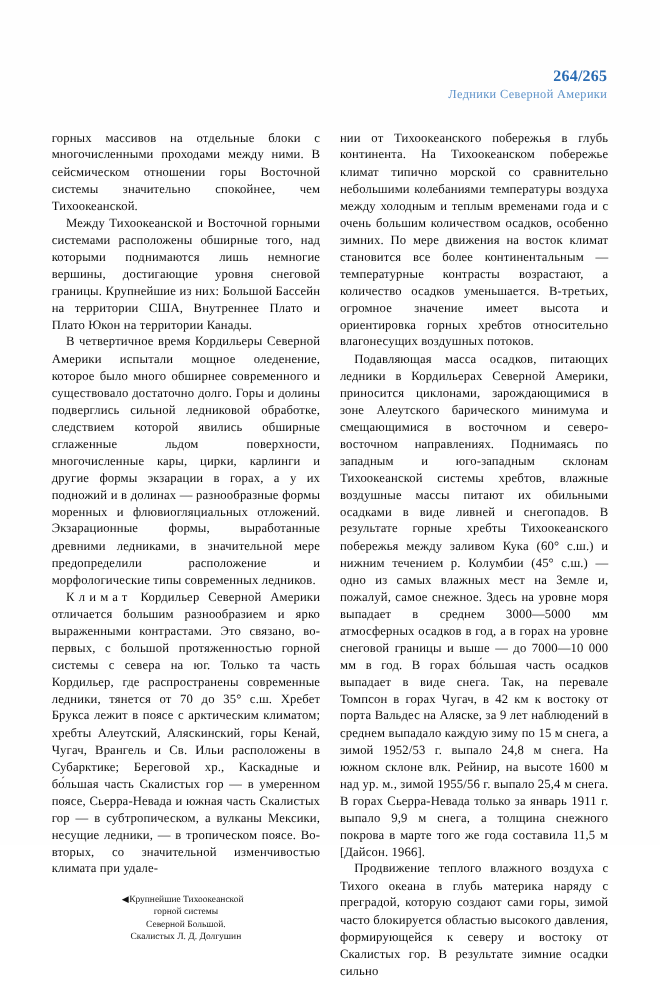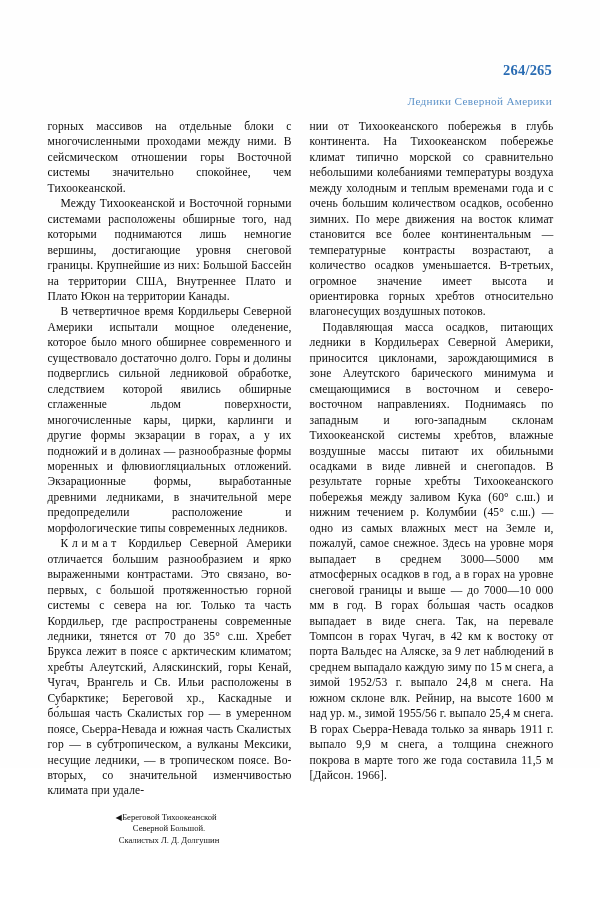--- a/index.html
+++ b/index.html
@@ -35,33 +35,32 @@
     font-size: 14.5px;
     font-weight: bold;
     color: #2a6cb3;
     letter-spacing: 0.2px;
   }
   .running-title {
     font-size: 11.2px;
     font-weight: normal;
     color: #5e93c9;
     letter-spacing: 0.35px;
-    margin-top: 16px;
+    margin-top: 1px;
   }
 
   
   .columns {
     position: absolute;
     top: 119px;
     left: 47px;
     width: 507px;
     display: flex;
     gap: 18px;
     align-items: flex-start;
-    justify-content: center;
   }
   .col {
     width: 244px;
   }
 
   .para {
     margin: 0;
     font-size: 11.55px;
     line-height: 15.45px;
     text-align: justify;
@@ -122,23 +121,25 @@
     <div class="col">
       <p class="para">горных массивов на отдельные блоки с многочисленными проходами между ними. В сейсмическом отношении горы Восточной системы значительно спокойнее, чем Тихоокеанской.</p>
       <p class="para indent">Между Тихоокеанской и Восточной горными системами расположены обширные того, над которыми поднимаются лишь немногие вершины, достигающие уровня снеговой границы. Крупнейшие из них: Большой Бассейн на территории США, Внутреннее Плато и Плато Юкон на территории Канады.</p>
       <p class="para indent">В четвертичное время Кордильеры Северной Америки испытали мощное оледенение, которое было много обширнее современного и существовало достаточно долго. Горы и долины подверглись сильной ледниковой обработке, следствием которой явились обширные сглаженные льдом поверхности, многочисленные кары, цирки, карлинги и другие формы экзарации в горах, а у их подножий и в долинах — разнообразные формы моренных и флювиогляциальных отложений. Экзарационные формы, выработанные древними ледниками, в значительной мере предопределили расположение и морфологические типы современных ледников.</p>
       <p class="para indent"><span class="spaced">Климат</span><span> Кордильер Северной Америки отличается большим разнообразием и ярко выраженными контрастами. Это связано, во-первых, с большой протяженностью горной системы с севера на юг. Только та часть Кордильер, где распространены современные ледники, тянется от 70 до 35° с.ш. Хребет Брукса лежит в поясе с арктическим климатом; хребты Алеутский, Аляскинский, горы Кенай, Чугач, Врангель и Св. Ильи расположены в Субарктике; Береговой хр., Каскадные и бо́льшая часть Скалистых гор — в умеренном поясе, Сьерра-Невада и южная часть Скалистых гор — в субтропическом, а вулканы Мексики, несущие ледники, — в тропическом поясе. Во-вторых, со значительной изменчивостью климата при удале-</span></p>
     </div>
 
     <div class="col">
       <p class="para">нии от Тихоокеанского побережья в глубь континента. На Тихоокеанском побережье климат типично морской со сравнительно небольшими колебаниями температуры воздуха между холодным и теплым временами года и с очень большим количеством осадков, особенно зимних. По мере движения на восток климат становится все более континентальным — температурные контрасты возрастают, а количество осадков уменьшается. В-третьих, огромное значение имеет высота и ориентировка горных хребтов относительно влагонесущих воздушных потоков.</p>
       <p class="para indent"><span>Подавляющая масса осадков, питающих ледники в Кордильерах Северной Америки, приносится циклонами, зарождающимися в зоне Алеутского барического минимума и смещающимися в восточном и северо-восточном направлениях. Поднимаясь по западным и юго-западным склонам Тихоокеанской системы хребтов, влажные воздушные массы питают их обильными осадками в виде ливней и снегопадов. В результате горные хребты Тихоокеанского побережья между заливом Кука (60° с.ш.) и нижним течением р. Колумбии (45° с.ш.) — одно из самых влажных мест на Земле и, пожалуй, самое снежное. Здесь на уровне моря выпадает в среднем 3000—5000 мм атмосферных осадков в год, а в горах на уровне снеговой границы и выше — до 7000—10 000 мм в год. В горах бо́льшая часть осадков выпадает в виде снега. Так, на перевале Томпсон в горах Чугач, в 42 км к востоку от порта Вальдес на Аляске, за 9 лет наблюдений в среднем выпадало каждую зиму по 15 м снега, а зимой 1952/53 г. выпало 24,8 м снега. На южном склоне влк. Рейнир, на высоте 1600 м над ур. м., зимой 1955/56 г. выпало 25,4 м снега. В горах Сьерра-Невада только за январь 1911 г. выпало 9,9 м снега, а толщина снежного покрова в марте того же года составила 11,5 м [</span><span class="ital">Дайсон</span><span>. 1966].</span></p>
+      <p class="para indent">Продвижение теплого влажного воздуха с Тихого океана в глубь материка наряду с преградой, которую создают сами горы, зимой часто блокируется областью высокого давления, формирующейся к северу и востоку от Скалистых гор. В результате зимние осадки сильно</p>
     </div>
 
   </div>
 
   <div class="caption">
-    <span class="caption-line first"><span class="arrow">◀</span><span>Береговой Тихоокеанской</span></span>
+    <span class="caption-line first"><span class="arrow">◀</span><span>Крупнейшие Тихоокеанской</span></span>
+    <span class="caption-line">горной системы</span>
     <span class="caption-line">Северной Большой.</span>
     <span class="caption-line">Скалистых Л. Д. Долгушин</span>
   </div>
 
 </div>
 
 </body></html>

